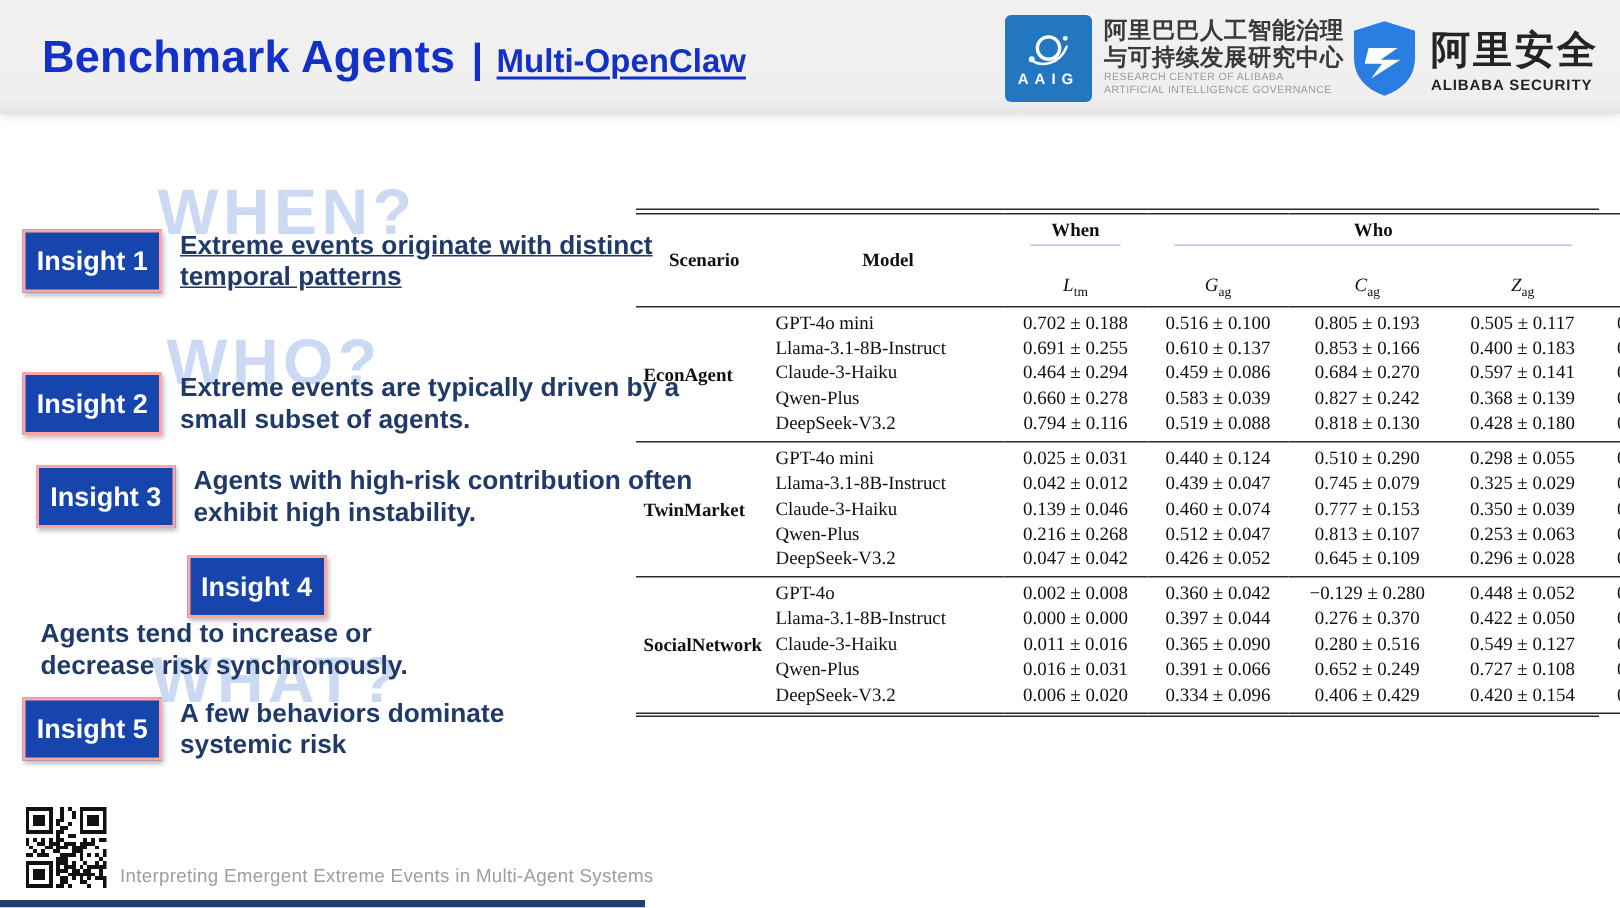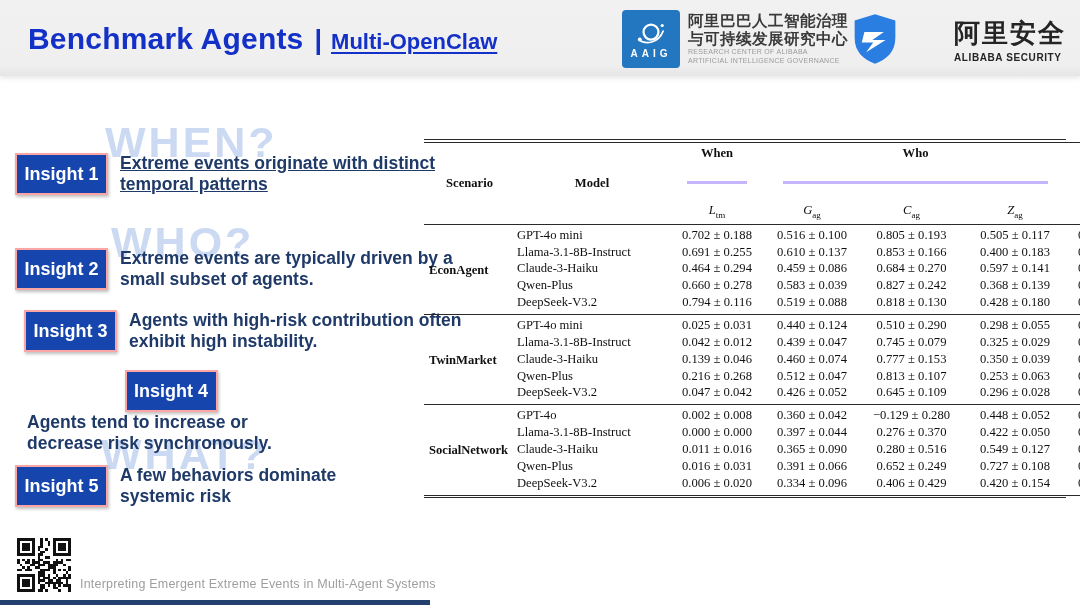--- a/index.html
+++ b/index.html
@@ -17,21 +17,21 @@
   .t-sub  { font-size:22px; font-weight:bold; color:#1330c7; text-decoration:underline;
             text-decoration-thickness:2px; text-underline-offset:3px; }
   .logos { position:absolute; right:14px; top:9px; height:60px; display:flex; align-items:center; }
   .aaig-badge { width:58px; height:58px; background:#2377c0; border-radius:4px; color:#fff;
                 display:flex; flex-direction:column; align-items:center; justify-content:center; }
   .aaig-acronym { font-size:10px; font-weight:bold; letter-spacing:4px; margin-top:1px; }
   .aaig-text { margin-left:8px; width:150px; }
   .aaig-text .cn { font-size:15.5px; font-weight:bold; color:#3a3a3a; letter-spacing:0.5px; line-height:1.12; white-space:nowrap; }
   .aaig-text .en { font-size:7px; color:#9a9a9a; letter-spacing:0.3px; line-height:1.35; white-space:nowrap; }
   .aaig-text .en:first-of-type { margin-top:2px; }
-  .sec { display:flex; align-items:center; margin-left:14px;gap:48px; }
+  .sec { display:flex; align-items:center; margin-left:14px; }
   .sec-txt { margin-left:8px; }
   .sec-cn { font-size:26px; font-weight:bold; color:#242424; letter-spacing:2px; white-space:nowrap; }
   .sec-en { font-size:10px; font-weight:bold; color:#242424; letter-spacing:0.6px; margin-top:1px; white-space:nowrap; }
 
   
   .watermark { position:absolute; font-weight:bold; font-size:43px; letter-spacing:3px;
                color:#cbdaf2; z-index:1; white-space:nowrap; }
   .wm-when { left:105px; top:118px; }
   .wm-who  { left:111px; top:218px; }
   .wm-what { left:101px; top:430px; }
@@ -52,21 +52,21 @@
   
   .tablewrap { position:absolute; left:424px; top:139px; width:642px; z-index:2;
                border-top:1px solid #2a2a2a; border-bottom:1px solid #2a2a2a; padding:1.5px 0; }
   table.results { width:100%; border-collapse:collapse; table-layout:fixed;
                   font-family:"Liberation Serif", serif; font-size:12.6px; color:#101010;
                   border-top:1px solid #2a2a2a; border-bottom:1px solid #2a2a2a; }
   .results th, .results td { padding:0.5px 2px; line-height:1.26; }
   .results thead th { font-weight:bold; vertical-align:middle; }
   .results .scenario-h, .results .model-h { text-align:left; padding-left:5px; }
   .results tr.groups th { text-align:center; padding-top:3px; }
-  .results tr.groups .gline { display:block; padding-bottom:20px; margin:0 16px; border-bottom:3px solid #c4b5fd; }
+  .results tr.groups .gline { display:block; padding-bottom:2px; margin:0 16px; border-bottom:1px solid #c4b5fd; }
   .results tr.metrics th { font-weight:normal; text-align:center; padding:18px 0 3px; }
   .results tr.metrics i { font-style:italic; }
   .results tr.metrics sub { font-size:9px; }
   .results tbody td { text-align:center; }
   .results tbody td.model { text-align:left; padding-left:5px; }
   .results tbody td.scenario { text-align:left; font-weight:bold; vertical-align:middle; padding-left:5px; }
   .results tbody tr:first-child td { border-top:1px solid #2a2a2a; padding-top:3px; }
   .results tbody tr.block-start td { border-top:1px solid #2a2a2a; padding-top:3px; }
   .results tbody tr.block-last td { padding-bottom:3px; }
 

